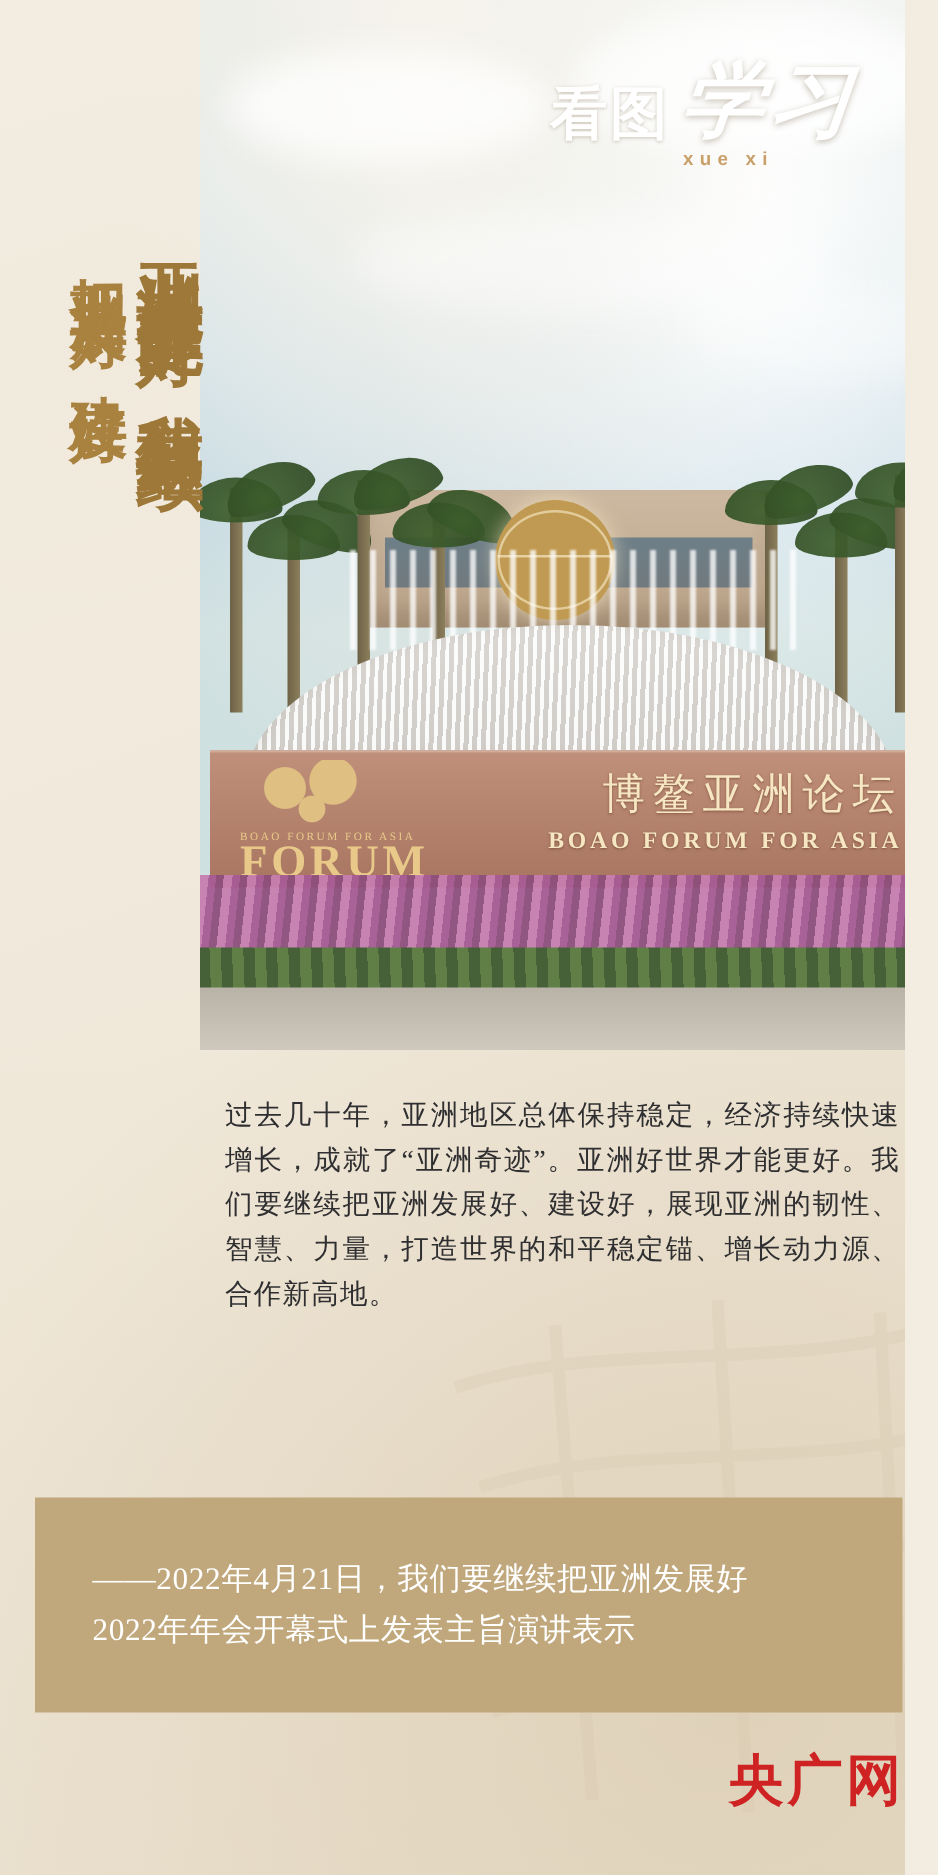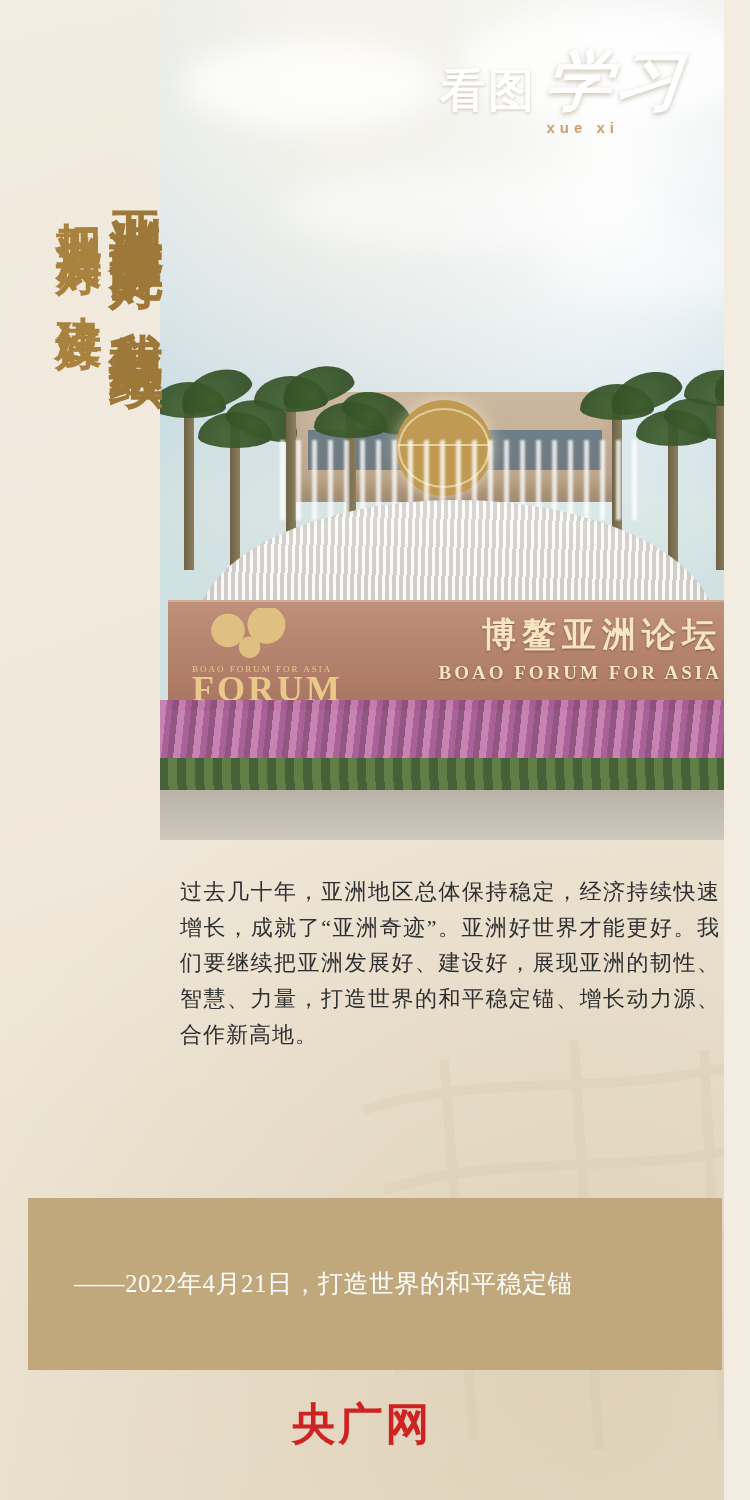--- a/index.html
+++ b/index.html
@@ -226,21 +226,21 @@
     box-shadow: inset 0 2px 0 rgba(255,255,255,.25);
   }
   .wall-text {
     position: absolute;
     right: 28px; top: 612px;
     text-align: right;
     color: #f6e6c2;
     font-family: "Liberation Serif", serif;
     text-shadow: 0 1px 2px rgba(80,40,20,.5);
   }
-  .wall-cn { font-size: 34px; font-weight: bold; letter-spacing: 6px; }
+  .wall-cn { font-size: 34px; font-weight: normal; letter-spacing: 6px; }
   .wall-en { font-size: 19px; font-weight: bold; letter-spacing: 3px; margin-top: 4px; }
   .asia-logo {
     position: absolute;
     left: 32px; top: 608px;
     color: #e9c98a;
     font-family: "Liberation Serif", serif;
   }
   .asia-map {
     width: 120px; height: 56px;
     background:
@@ -306,21 +306,21 @@
     line-height: 1.65;
     color: #ffffff;
     letter-spacing: .5px;
   }
 
   
   .footer {
     position: absolute;
     left: 0; right: 0;
     bottom: 46px;
-    text-align: center;
+    text-align: right;
   }
   .footer-logo {
     display: inline-block;
     font-family: "Liberation Serif", serif;
     font-weight: bold;
     font-size: 44px;
     letter-spacing: 3px;
     color: #cf2222;
   }
 </style>
@@ -404,20 +404,21 @@
   </div>
 
   <div class="headline">
     <div class="vcol vcol-1">亚洲好世界才能更好  我们要继续</div>
     <div class="vcol vcol-2">把亚洲发展好  建设好</div>
   </div>
 
   <div class="body-text">过去几十年，亚洲地区总体保持稳定，经济持续快速增长，成就了“亚洲奇迹”。亚洲好世界才能更好。我们要继续把亚洲发展好、建设好，展现亚洲的韧性、智慧、力量，打造世界的和平稳定锚、增长动力源、合作新高地。</div>
 
   <div class="attrib">
-    <p>——2022年4月21日，打造世界的和平稳定锚</p>
+    <p>——2022年4月21日，我们要继续把亚洲发展好</p>
+    <p>2022年年会开幕式上发表主旨演讲表示</p>
   </div>
 
   <div class="footer">
     <span class="footer-logo">央广网</span>
   </div>
 
 </div>
 
 </body></html>

